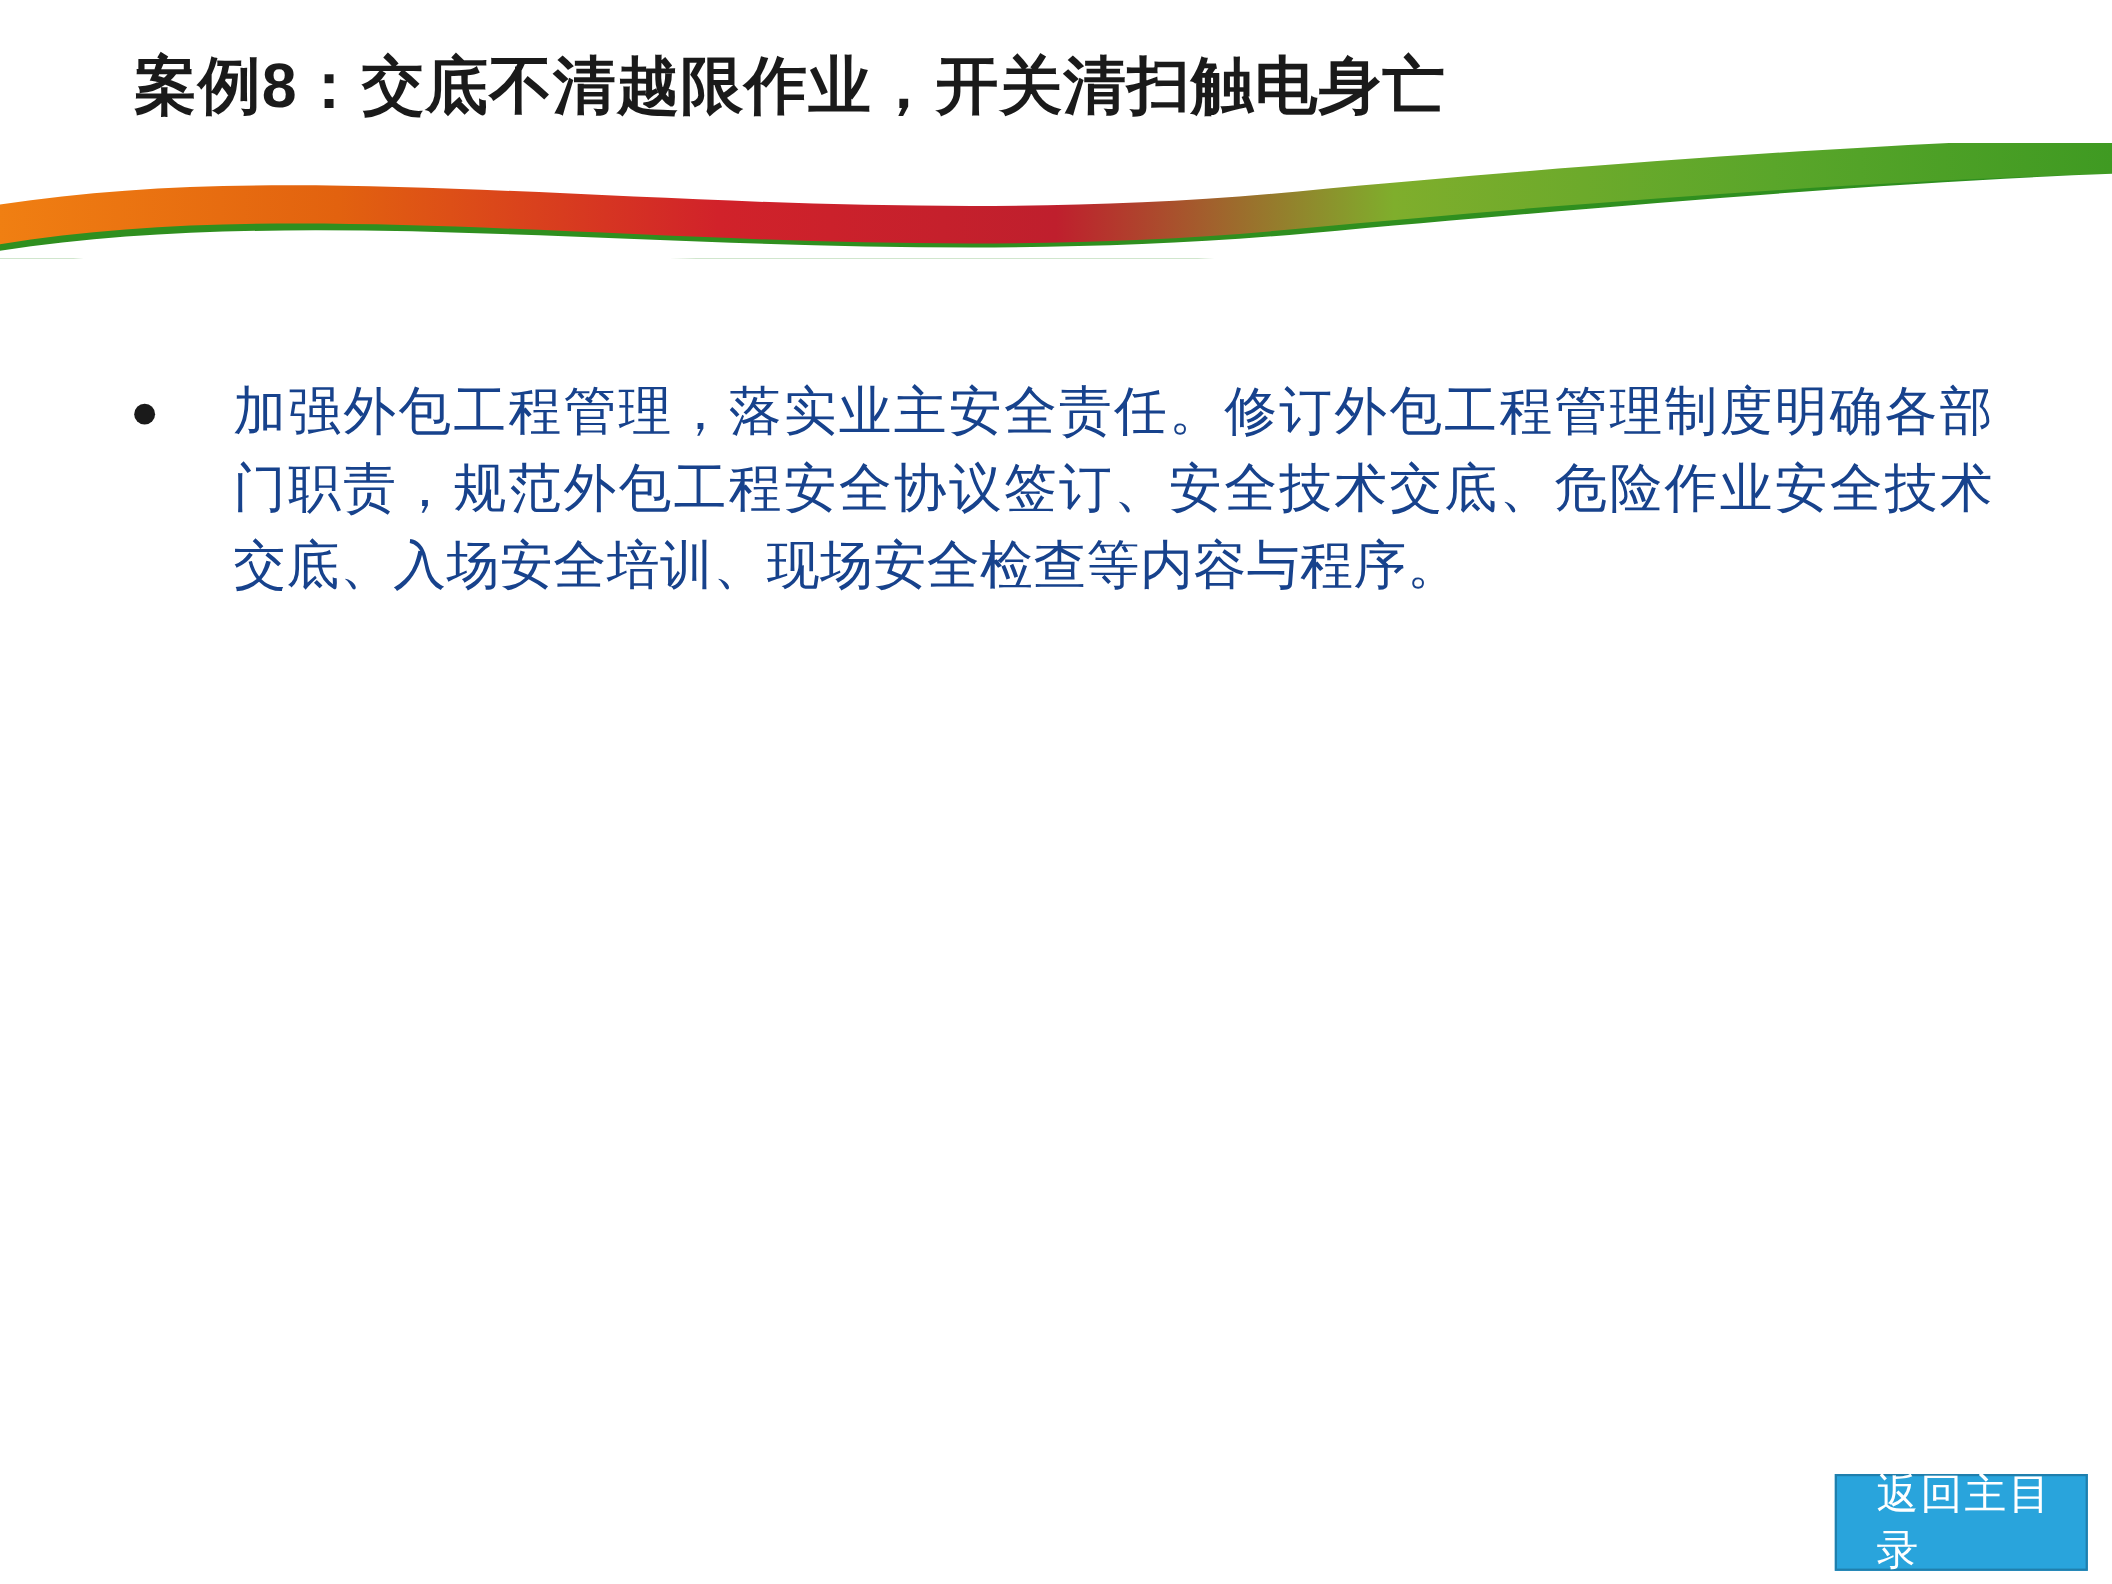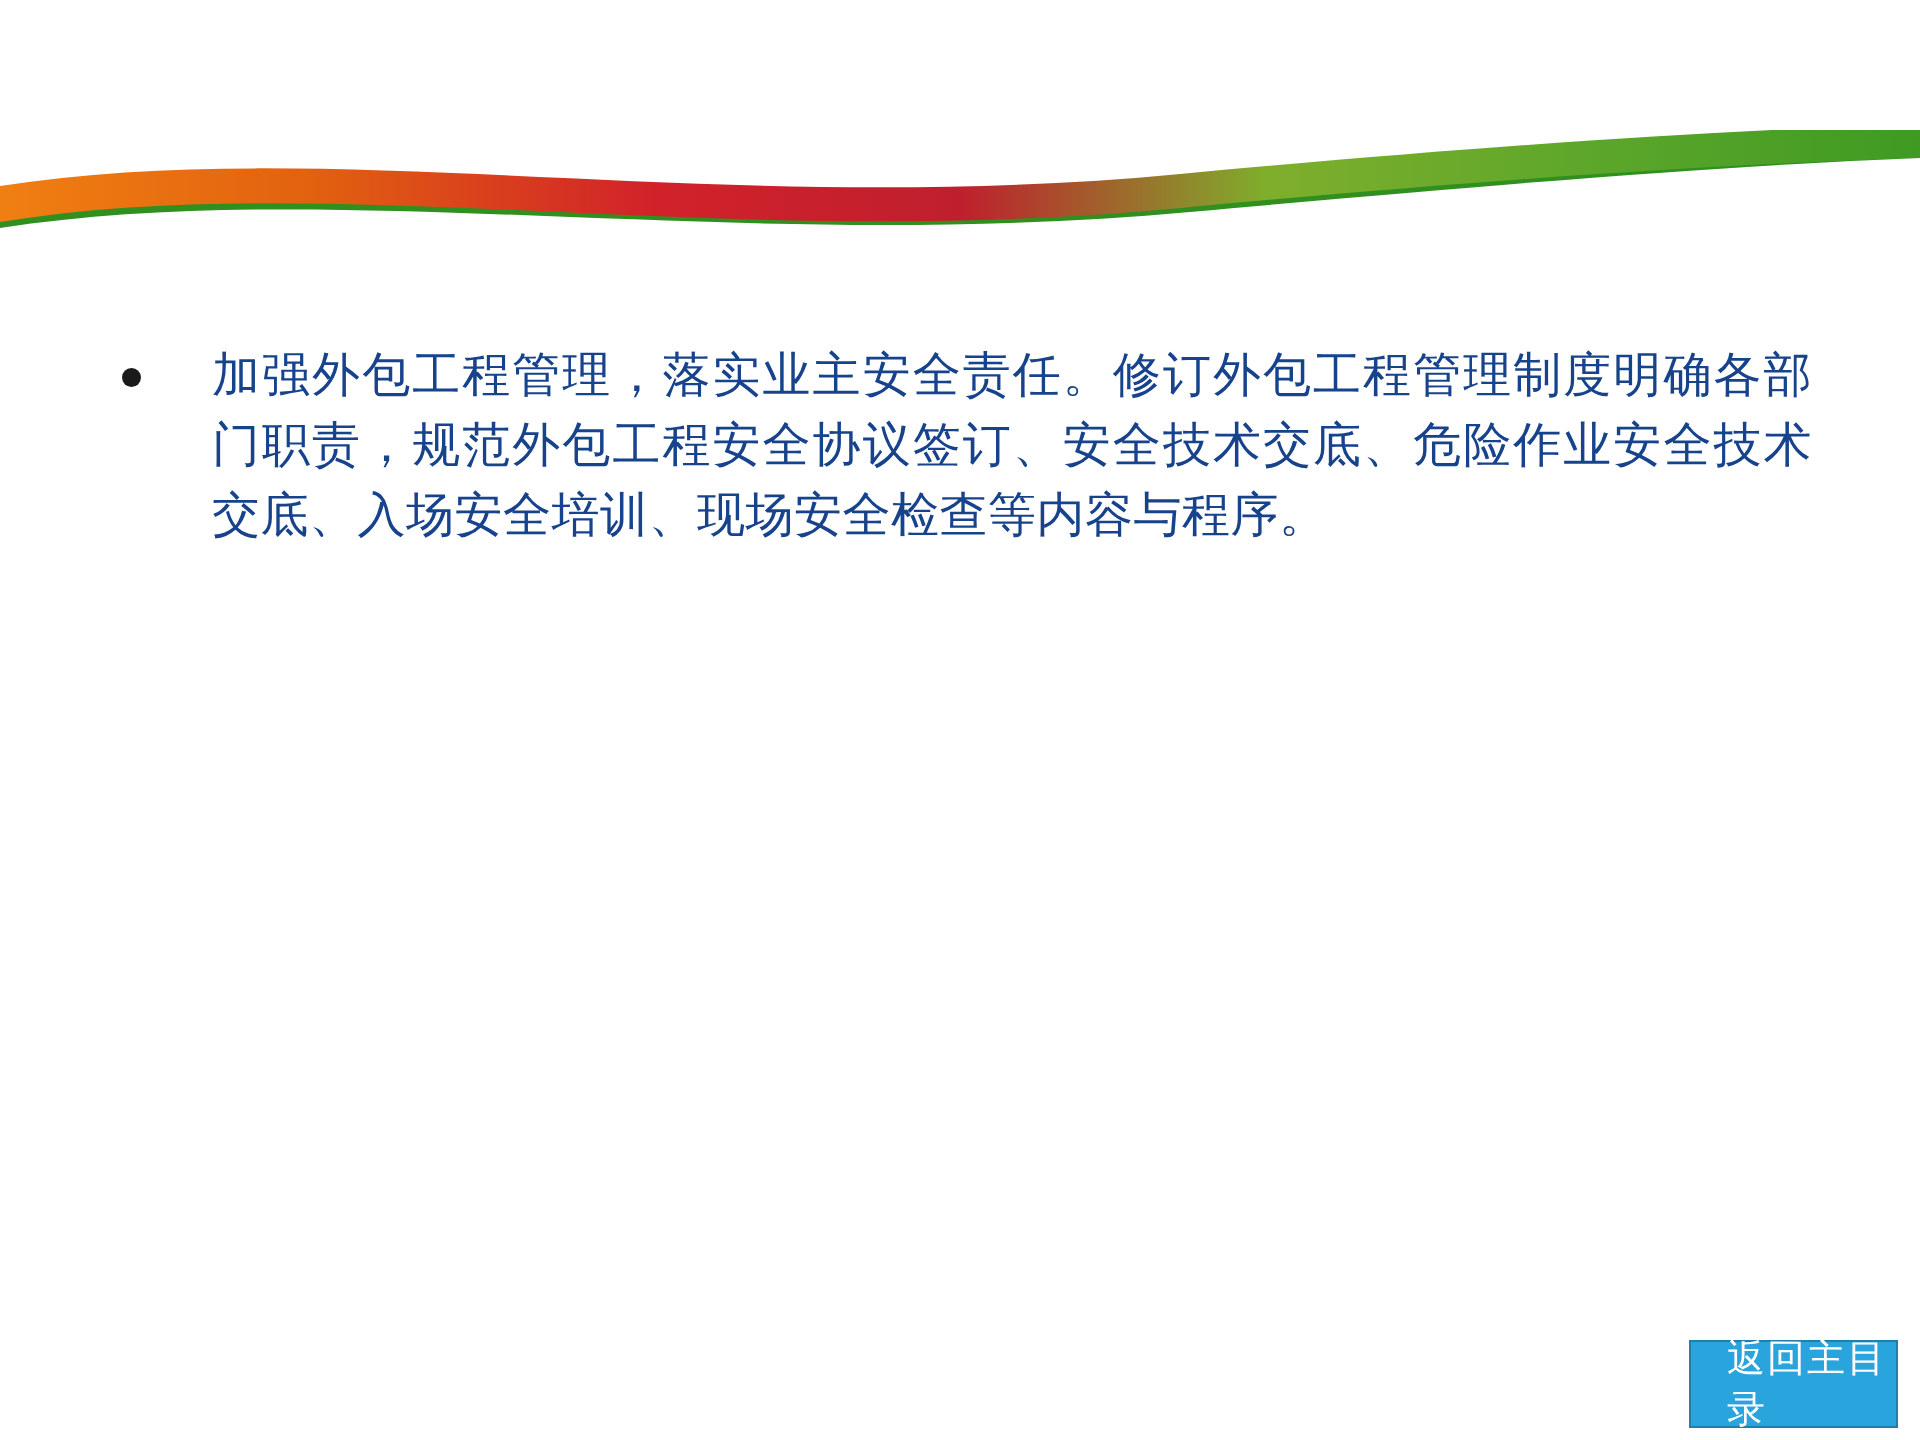--- a/index.html
+++ b/index.html
@@ -97,41 +97,42 @@
     text-justify: inter-ideograph;
     letter-spacing: 0.5px;
     margin-left: 14px;
   }
 
   
   .return-button {
     position: absolute;
     right: 22px;
     bottom: 12px;
-    width: 209px;
+    width: 230px;
     height: 88px;
     background: #29a4dc;
     border: 2px solid #1f7fad;
     color: #ffffff;
     font-family: "Liberation Serif", serif;
     font-size: 38px;
     display: flex;
     align-items: center;
     justify-content: center;
     letter-spacing: 2px;
     cursor: pointer;
     box-sizing: border-box;
     padding-left: 36px;
   }
 </style>
 </head>
 <body>
 
 <div class="slide">
 
+  <div class="slide-title">案例8：交底不清越限作业，开关清扫触电身亡</div>
 
   <div class="swoosh">
     <svg width="1920" height="105" viewBox="0 0 1920 105" xmlns="http://www.w3.org/2000/svg">
 
       <path d="M0,72 C330,20 720,100 1180,58 C1500,29 1730,12 1920,4 L1920,30 C1730,38 1500,55 1180,84 C720,126 330,46 0,98 Z" fill="#7ec242"></path>
 
       <path d="M0,88 C340,36 730,114 1190,72 C1510,43 1735,25 1920,18 L1920,44 C1735,51 1510,69 1190,98 C730,140 340,62 0,114 Z" fill="#2f8f1f"></path>
 
       <defs>
         <linearGradient id="swooshGrad" x1="0" y1="0" x2="1" y2="0">

